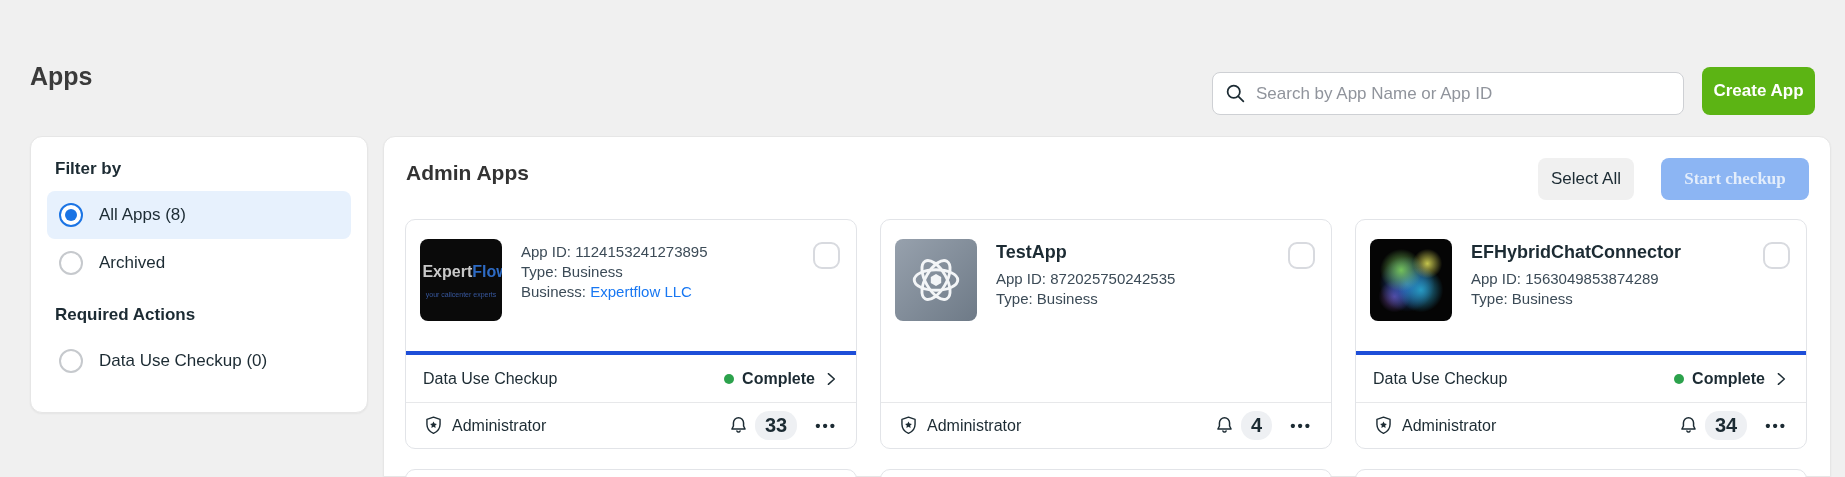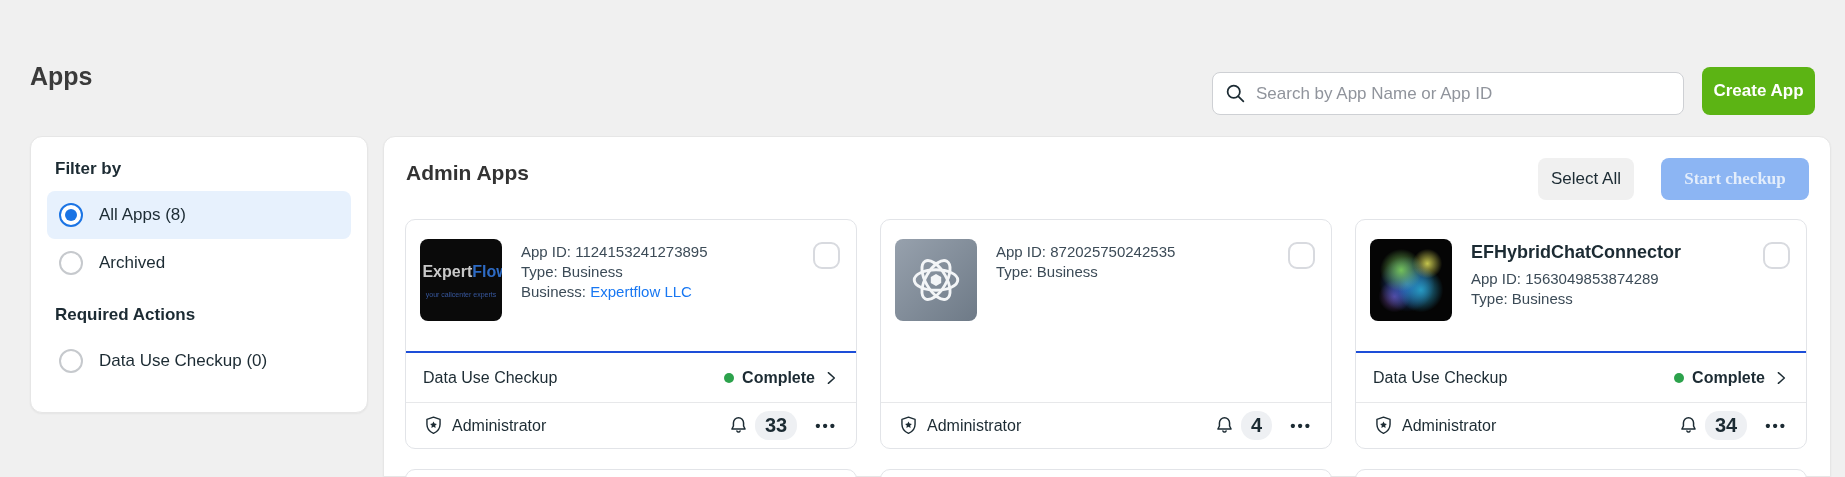--- a/index.html
+++ b/index.html
@@ -111,21 +111,21 @@
   }
   .card-info { padding-top:3px; }
   .app-name { font-size:18px; font-weight:700; color:#1c2b33; margin-bottom:6px; }
   .app-meta { font-size:15px; color:#3c4b57; line-height:20px; }
   .app-link { color:#1877f2; text-decoration:none; cursor:pointer; }
   .card-checkbox {
     position:absolute; top:22px; right:16px; width:27px; height:27px;
     border:2px solid #d8dadf; border-radius:9px; background:#fff; cursor:pointer;
   }
   .checkup-row {
-    flex:0 0 51px; border-top:2px solid #1d4ed8;
+    flex:0 0 51px; border-top:4px solid #1d4ed8;
     display:flex; align-items:center; justify-content:space-between;
     padding:1px 17px; cursor:pointer;
   }
   .checkup-label { font-size:16px; color:#1c2b33; }
   .checkup-status { display:flex; align-items:center; gap:8px; }
   .status-dot { width:10px; height:10px; border-radius:50%; background:#2ca24c; }
   .status-text { font-size:16px; font-weight:700; color:#1c2b33; }
   .card-footer {
     flex:0 0 46px; border-top:1px solid #e7e8ea;
     display:flex; align-items:center; justify-content:space-between;
@@ -243,20 +243,21 @@
       <div class="card-top">
         <div class="logo logo-atom">
           <svg width="58" height="58" viewBox="0 0 48 48" fill="none" stroke="#f3f5f7" stroke-width="2.4">
             <ellipse cx="24" cy="24" rx="18" ry="8.5"></ellipse>
             <ellipse cx="24" cy="24" rx="18" ry="8.5" transform="rotate(60 24 24)"></ellipse>
             <ellipse cx="24" cy="24" rx="18" ry="8.5" transform="rotate(120 24 24)"></ellipse>
             <path d="M24 19l4.3 2.5v5L24 29l-4.3-2.5v-5z" fill="#f3f5f7" stroke="none"></path>
           </svg>
         </div>
         <div class="card-info">
+          <div class="app-name">TestApp</div>
           <div class="app-meta">App ID: 872025750242535</div>
           <div class="app-meta">Type: Business</div>
         </div>
       </div>
       <span class="card-checkbox"></span>
       <div class="card-footer">
         <div class="footer-left">
           <svg width="21" height="21" viewBox="0 0 24 24" fill="none">
             <path d="M12 2.5l7.5 2.6v5.6c0 4.8-3.2 8.6-7.5 10.3-4.3-1.7-7.5-5.5-7.5-10.3V5.1z" stroke="#1c2b33" stroke-width="1.6" stroke-linejoin="round"></path>
             <path d="M12 7.4l1.2 2.45 2.7.39-1.95 1.9.46 2.68L12 13.55l-2.41 1.27.46-2.68-1.95-1.9 2.7-.39z" fill="#1c2b33"></path>

